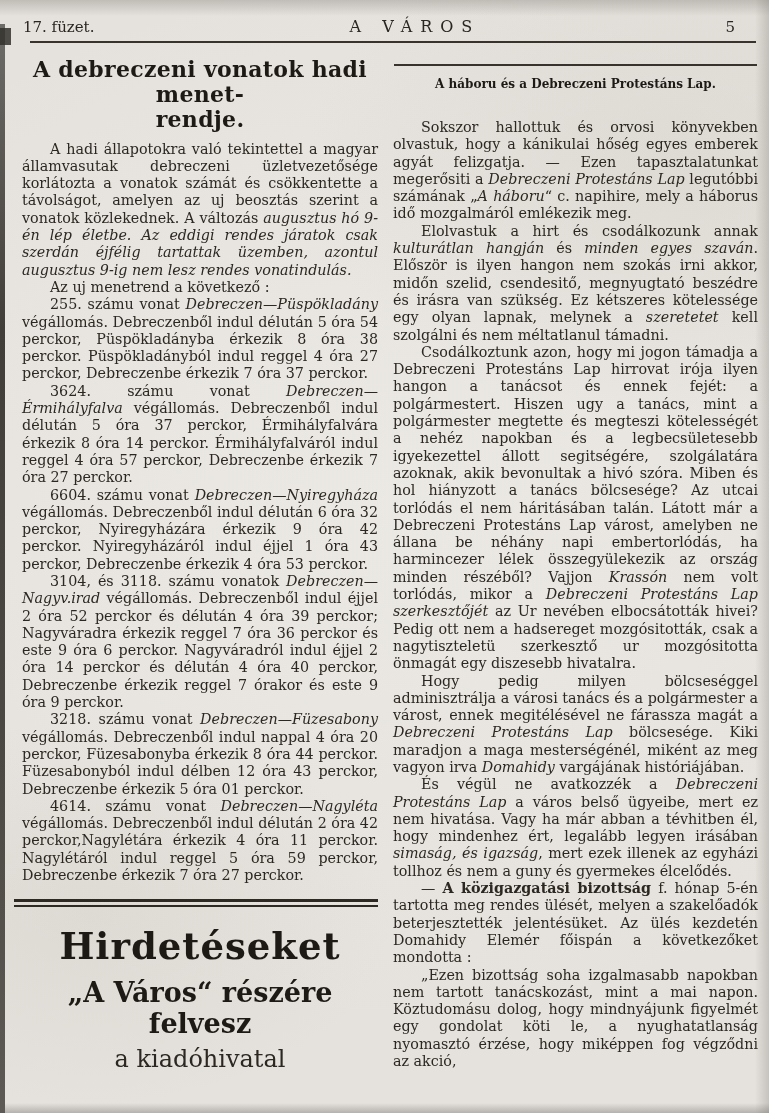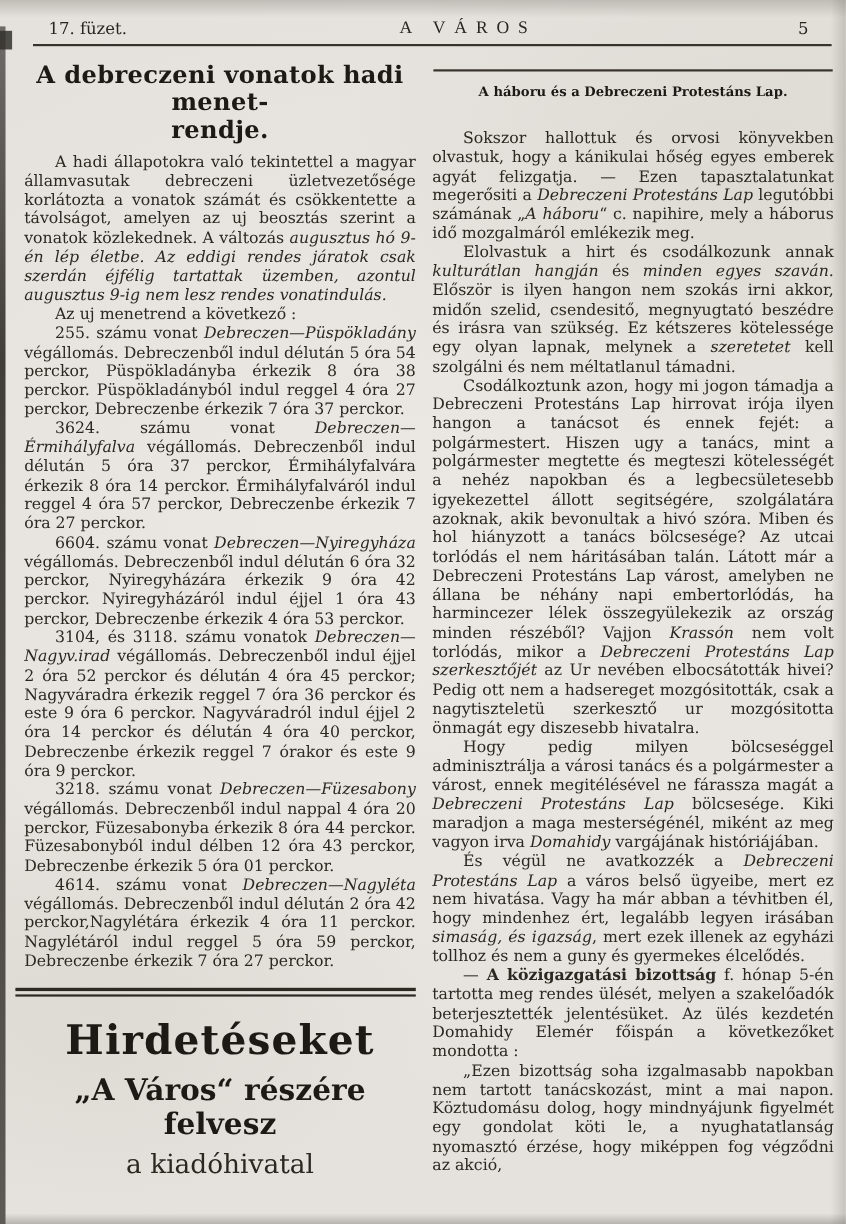--- a/index.html
+++ b/index.html
@@ -19,23 +19,23 @@
                 background:linear-gradient(to bottom, rgba(148,144,138,.45), rgba(148,144,138,0)); }
   .scan-left  { position:absolute; left:0; top:24px; bottom:0; width:5px;
                 background:linear-gradient(to bottom,#6e6c68,#413e3a 28%,#4b4843 65%,#5d5a55); }
   .corner-blot{ position:absolute; left:0; top:28px; width:11px; height:17px; background:#34312d; opacity:.85; }
   .scan-right { position:absolute; right:0; top:0; bottom:0; width:14px;
                 background:linear-gradient(to left, rgba(118,113,106,.28), rgba(118,113,106,0)); }
   .scan-bottom{ position:absolute; left:0; right:0; bottom:0; height:10px;
                 background:linear-gradient(to top, rgba(92,89,84,.35), rgba(92,89,84,0)); }
 
   
-  .masthead { display:flex; align-items:flex-end; padding:17px 34px 0 44px; font-size:15px; color:#2a2520; }
+  .masthead { display:flex; align-items:flex-end; padding:17px 34px 0 23px; font-size:15px; color:#2a2520; }
   .issue   { }
-  .journal { flex:1; text-align:center; font-size:16px; letter-spacing:8px; padding-left:10px;font-family:Liberation Serif, serif; }
+  .journal { flex:1; text-align:center; font-size:16px; letter-spacing:8px; padding-left:10px; }
   .pageno  { }
   .header-rule { border-top:2px solid #38332c; margin:5px 13px 0 30px; }
 
   
   .columns { display:flex; gap:15px; padding:12px 11px 0 22px; }
   .col-left  { width:356px; flex:0 0 356px; }
   .col-right { width:365px; flex:0 0 365px; }
 
   .article-title {
     font-size:22px; font-weight:700; text-align:center; line-height:1.13;
@@ -78,21 +78,21 @@
 
     <section class="col col-left">
       <h1 class="article-title">A debreczeni vonatok hadi menet-
 rendje.</h1>
       <div class="body">
           <p><span>A hadi állapotokra való tekintettel a magyar államvasutak debreczeni üzletvezetősége korlátozta a vonatok számát és csökkentette a távolságot, amelyen az uj beosztás szerint a vonatok közlekednek. A változás </span><em>augusztus hó 9-én lép életbe. Az eddigi rendes járatok csak szerdán éjfélig tartattak üzemben, azontul augusztus 9-ig nem lesz rendes vonatindulás.</em></p>
           <p><span>Az uj menetrend a következő :</span></p>
           <p><span>255. számu vonat </span><em>Debreczen—Püspökladány</em><span> végállomás. Debreczenből indul délután 5 óra 54 perckor, Püspökladányba érkezik 8 óra 38 perckor. Püspökladányból indul reggel 4 óra 27 perckor, Debreczenbe érkezik 7 óra 37 perckor.</span></p>
           <p><span>3624. számu vonat </span><em>Debreczen—Érmihályfalva</em><span> végállomás. Debreczenből indul délután 5 óra 37 perckor, Érmihályfalvára érkezik 8 óra 14 perckor. Érmihályfalváról indul reggel 4 óra 57 perckor, Debreczenbe érkezik 7 óra 27 perckor.</span></p>
           <p><span>6604. számu vonat </span><em>Debreczen—Nyiregyháza</em><span> végállomás. Debreczenből indul délután 6 óra 32 perckor, Nyiregyházára érkezik 9 óra 42 perckor. Nyiregyházáról indul éjjel 1 óra 43 perckor, Debreczenbe érkezik 4 óra 53 perckor.</span></p>
-          <p><span>3104, és 3118. számu vonatok </span><em>Debreczen—Nagyv.irad</em><span> végállomás. Debreczenből indul éjjel 2 óra 52 perckor és délután 4 óra 45 perckor; Nagyváradra érkezik reggel 7 óra 36 perckor és este 9 óra 6 perckor. Nagyváradról indul éjjel 2 óra 14 perckor és délután 4 óra 40 perckor, Debreczenbe érkezik reggel 7 órakor és este 9 óra 9 perckor.</span></p>
+          <p><span>3104, és 3118. számu vonatok </span><em>Debreczen—Nagyv.irad</em><span> végállomás. Debreczenből indul éjjel 2 óra 52 perckor és délután 4 óra 39 perckor; Nagyváradra érkezik reggel 7 óra 36 perckor és este 9 óra 6 perckor. Nagyváradról indul éjjel 2 óra 14 perckor és délután 4 óra 40 perckor, Debreczenbe érkezik reggel 7 órakor és este 9 óra 9 perckor.</span></p>
           <p><span>3218. számu vonat </span><em>Debreczen—Füzesabony</em><span> végállomás. Debreczenből indul nappal 4 óra 20 perckor, Füzesabonyba érkezik 8 óra 44 perckor. Füzesabonyból indul délben 12 óra 43 perckor, Debreczenbe érkezik 5 óra 01 perckor.</span></p>
           <p><span>4614. számu vonat </span><em>Debreczen—Nagyléta</em><span> végállomás. Debreczenből indul délután 2 óra 42 perckor,Nagylétára érkezik 4 óra 11 perckor. Nagylétáról indul reggel 5 óra 59 perckor, Debreczenbe érkezik 7 óra 27 perckor.</span></p>
         </div>
 
       <div class="ad">
         <div class="ad-rule"></div>
         <div class="ad-l1">Hirdetéseket</div>
         <div class="ad-l2">„A Város“ részére felvesz</div>
         <div class="ad-l3">a kiadóhivatal</div>
 

